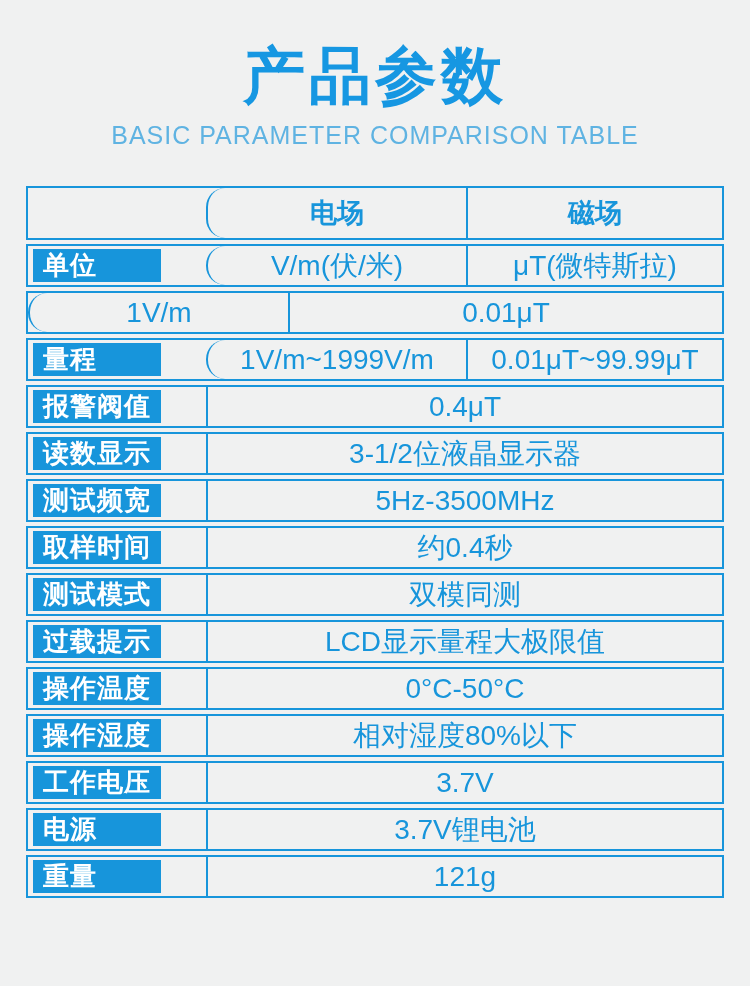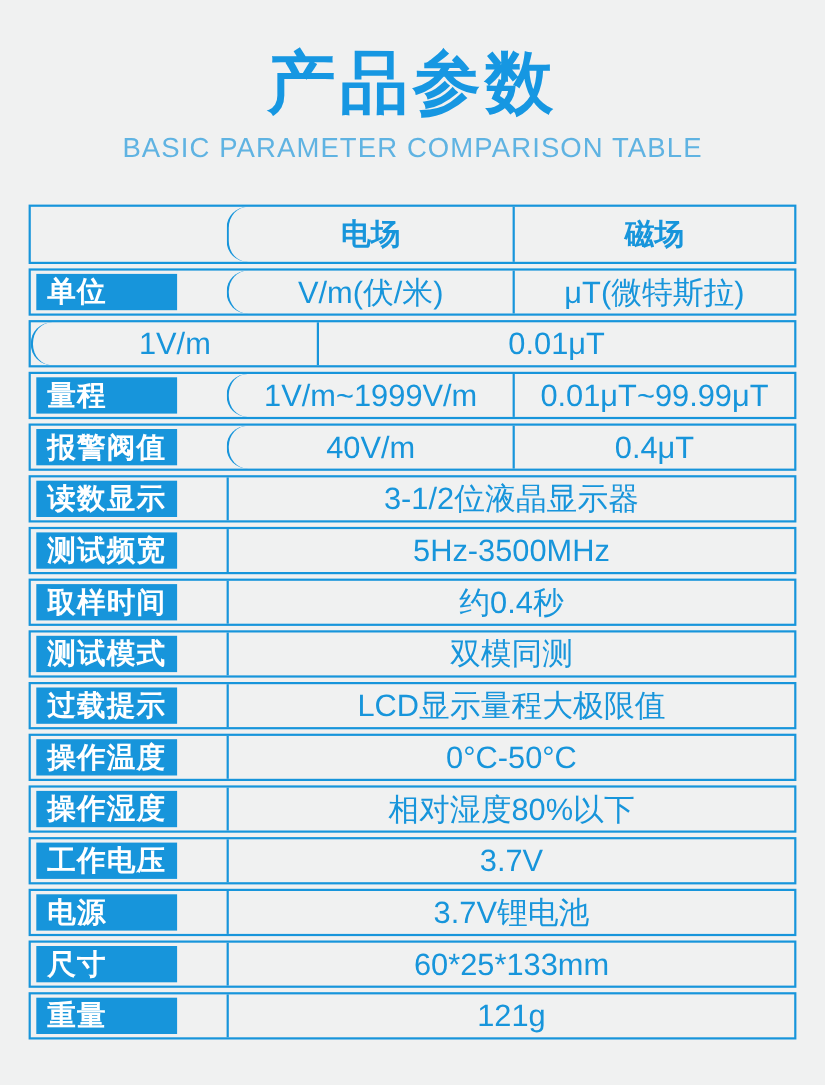--- a/index.html
+++ b/index.html
@@ -117,21 +117,20 @@
       <span class="label-box">量程</span>
     </div>
   <div class="cell-val col-electric">1V/m~1999V/m</div>
           <div class="cell-val col-magnetic">0.01μT~99.99μT</div>
         </div>
 
   <div class="t-row data">
     <div class="cell-label">
       <span class="label-box">报警阀值</span>
     </div>
-  <div class="cell-val col-electric">40V/m</div>
           <div class="cell-val col-magnetic">0.4μT</div>
         </div>
 
   <div class="t-row data">
     <div class="cell-label">
       <span class="label-box">读数显示</span>
     </div>
   <div class="cell-val col-span">3-1/2位液晶显示器</div>
         </div>
 
@@ -184,26 +183,20 @@
   <div class="cell-val col-span">3.7V</div>
         </div>
 
   <div class="t-row data">
     <div class="cell-label">
       <span class="label-box">电源</span>
     </div>
   <div class="cell-val col-span">3.7V锂电池</div>
         </div>
 
-  <div class="t-row data">
-    <div class="cell-label">
-      <span class="label-box">尺寸</span>
-    </div>
-  <div class="cell-val col-span">60*25*133mm</div>
-        </div>
 
   <div class="t-row data">
     <div class="cell-label">
       <span class="label-box">重量</span>
     </div>
   <div class="cell-val col-span">121g</div>
         </div>
 </div>
   </div>
 

